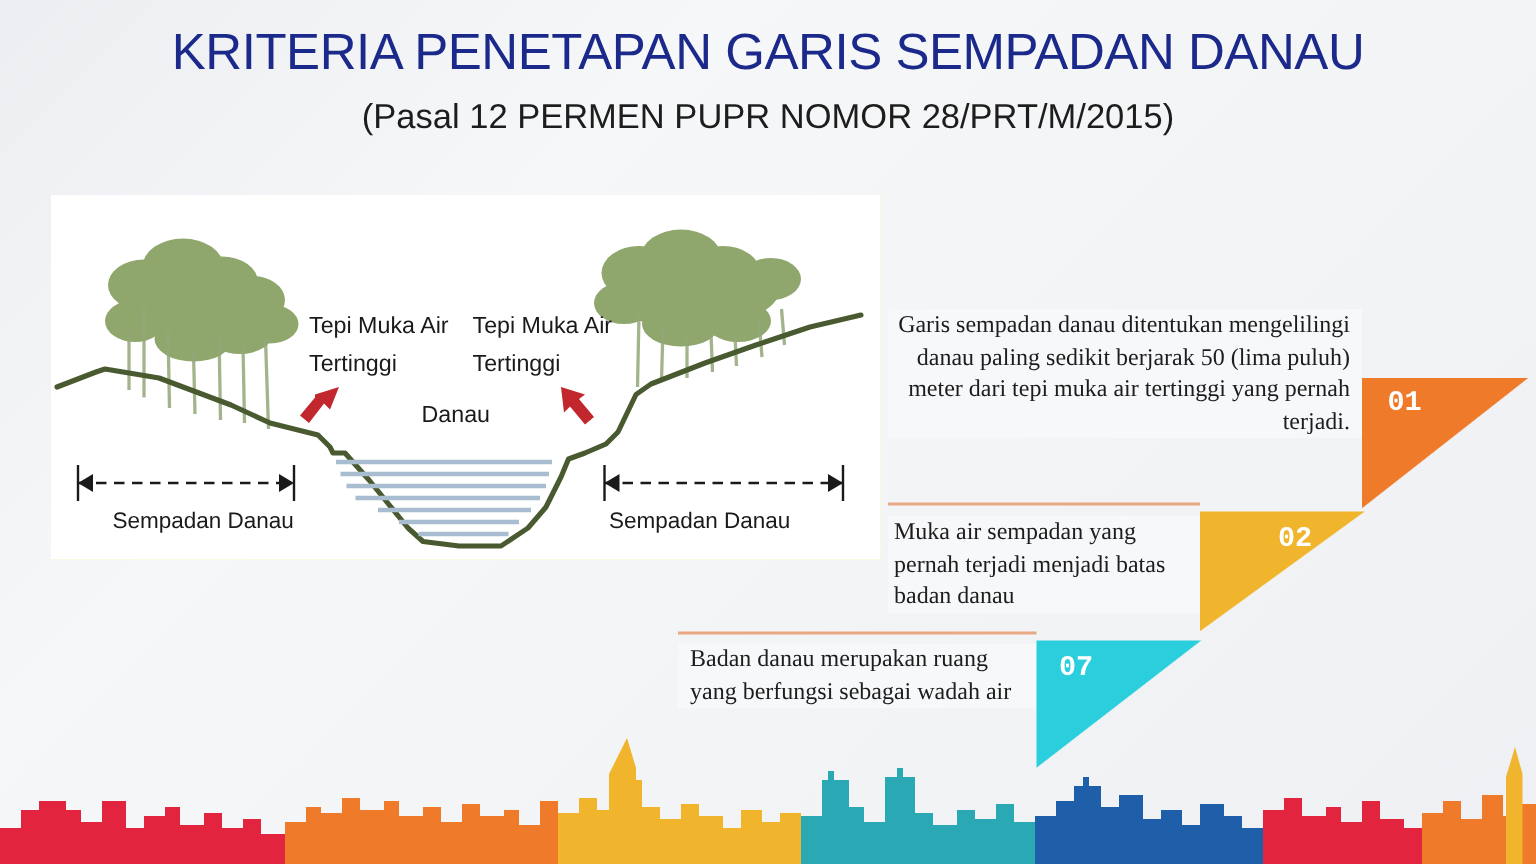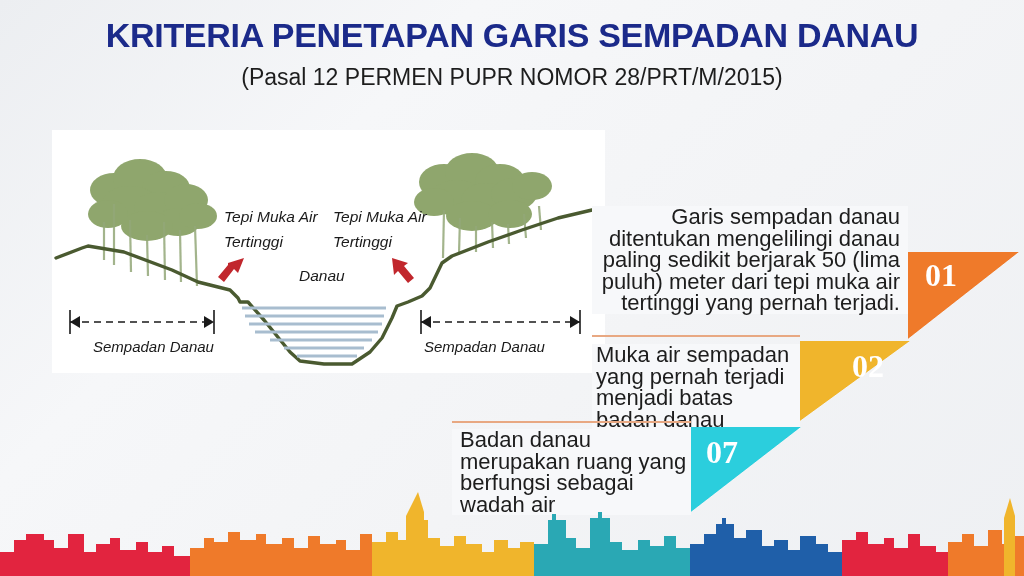--- a/index.html
+++ b/index.html
@@ -7,46 +7,46 @@
     width:1024px;height:576px;overflow:hidden;
     font-family:"Liberation Sans", sans-serif;
     background:linear-gradient(135deg,#eceef1 0%,#f6f7f9 30%,#f3f4f6 60%,#eef0f3 100%);
     position:relative;
   }
   .stage{position:absolute;inset:0;}
 
   
   .title{
     position:absolute;left:0;top:16px;width:1024px;text-align:center;
-    font-size:34px;font-weight:bold;color:#1b2a8a;letter-spacing:-0.3px;
+    font-size:34px;font-weight:normal;color:#1b2a8a;letter-spacing:-0.3px;
     font-family:"Liberation Sans", sans-serif;white-space:nowrap;
   }
   .subtitle{
     position:absolute;left:0;top:64px;width:1024px;text-align:center;
     font-size:23px;color:#1d1d1d;font-family:"Liberation Sans", sans-serif;
   }
 
   
   .diagram-panel{
-    position:absolute;left:52px;top:130px;width:553px;height:243px;
-    background:#fef9c3;overflow:hidden;font-style:italic;
+    position:absolute;left:34px;top:130px;width:553px;height:243px;
+    background:#fef9c3;overflow:hidden;
   }
   .diagram-svg{display:block;width:553px;height:243px;}
 
   
   .block{position:absolute;}
   .block .txt{
     position:absolute;background:#f7f8fa;color:#1d1d1d;
-    font-size:22px;line-height:21.5px;font-family:Liberation Sans, sans-serif;
+    font-size:16px;line-height:21.5px;font-family:Liberation Serif, serif;
     box-sizing:border-box;
   }
   .tri{position:absolute;}
   .num{
     position:absolute;color:#ffffff;font-weight:bold;
-    font-family:Liberation Serif, serif;font-size:32px;letter-spacing:0px;
+    font-family:Liberation Mono, monospace;font-size:19px;letter-spacing:0px;
   }
   .rule{position:absolute;height:2px;background:#e8a882;}
 
   
   #b1-text{left:592px;top:206px;width:316px;text-align:right;padding-right:8px;}
   #b1-tri{left:908px;top:252px;width:111px;height:87px;
           background:linear-gradient(to bottom right,#ef7a2a 0%,#ef7a2a 49.6%,transparent 50.2%);}
   #b1-num{left:925px;top:257px;}
 
   

